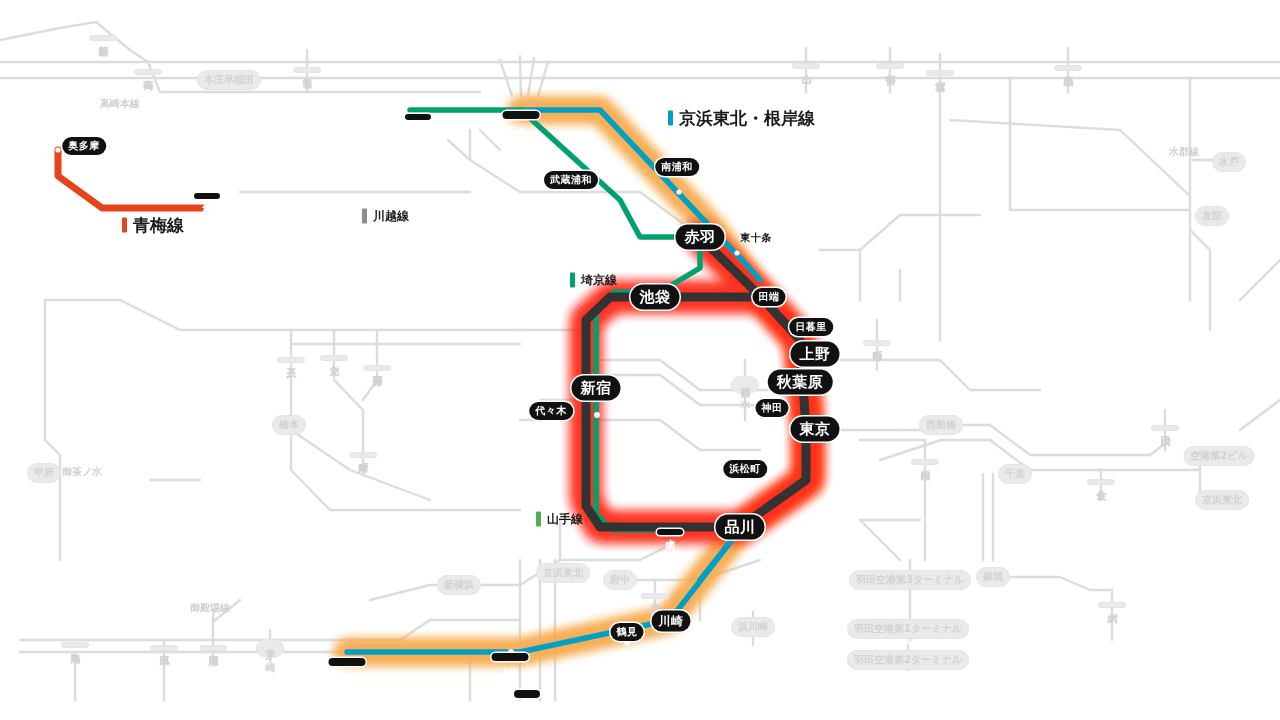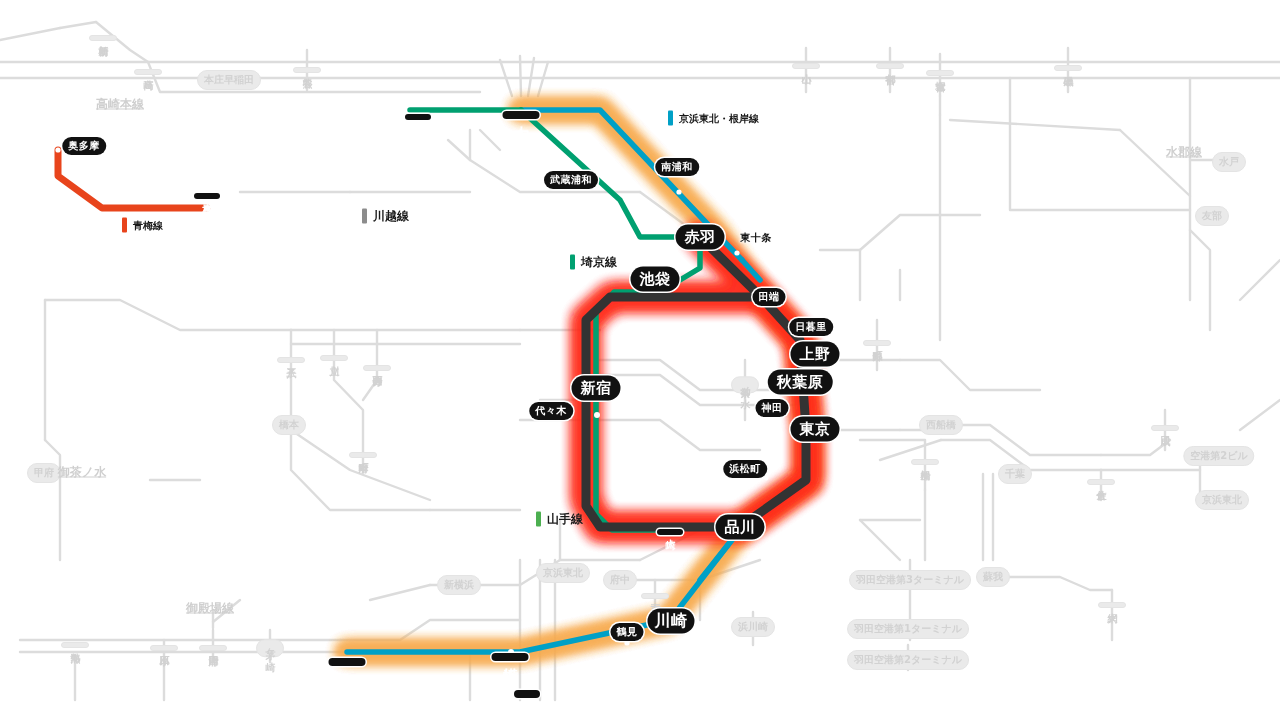--- a/index.html
+++ b/index.html
@@ -9,41 +9,41 @@
   #map-root{position:relative;width:1280px;height:720px;background:#fff;}
   svg#net{position:absolute;left:0;top:0;width:1280px;height:720px;}
 
   
   .stn{position:absolute;transform:translate(-50%,-50%);
        background:#111111;color:#ffffff;border-radius:999px;
        display:flex;align-items:center;justify-content:center;
        white-space:nowrap;letter-spacing:.5px;font-weight:700;
        box-shadow:0 0 0 1.5px #ffffff;}
   .stn.major{font-size:15px;padding:3px 9px;}
-  .stn.mid{font-size:16px;padding:2px 7px;}
+  .stn.mid{font-size:12px;padding:2px 7px;}
   .stn.small{font-size:10px;padding:2px 6px;font-weight:700;}
   .stn.vert{writing-mode:vertical-rl;text-orientation:upright;
             letter-spacing:1px;}
   .stn.plain{background:none;box-shadow:none;color:#111;
              text-shadow:0 0 3px #fff,0 0 3px #fff,0 0 3px #fff,0 0 2px #fff;}
 
   
   .ghost{position:absolute;transform:translate(-50%,-50%);
          background:#eaeaea;color:#d2d2d2;border-radius:999px;
          padding:2px 6px;font-size:10px;white-space:nowrap;
          font-weight:700;border:1px solid #e4e4e4;}
   .ghost.vert{writing-mode:vertical-rl;text-orientation:upright;}
-  .ghost.bare{background:none;border:none;color:#cfcfcf;font-size:12px;text-decoration:underline;}
+  .ghost.bare{background:none;border:none;color:#cfcfcf;font-size:10px;}
 
   
   .legend{position:absolute;display:flex;align-items:center;gap:6px;
           white-space:nowrap;font-size:13px;font-weight:700;color:#1a1a1a;
           transform:translate(0,-50%);}
   .legend .sw{display:inline-block;width:5px;height:15px;border-radius:1px;}
-  .legend .lbl{font-size:10px;}
+  .legend .lbl{font-size:17px;}
   .legend.small .lbl{font-size:12px;}
 </style>
 </head>
 <body>
 
 <div id="map-root">
 
   <svg id="net" viewBox="0 0 1280 720">
     <defs>
       <filter id="glowRed" x="-60%" y="-60%" width="220%" height="220%">
@@ -268,21 +268,21 @@
     <div class="ghost vert" style="left:1112px;top:605px">大網</div>
     <div class="ghost" style="left:910px;top:580px">羽田空港第3ターミナル</div>
     <div class="ghost" style="left:908px;top:629px">羽田空港第1ターミナル</div>
     <div class="ghost" style="left:908px;top:660px">羽田空港第2ターミナル</div>
   </div>
 
   <div>
 
     <div class="stn major vert" style="left:521px;top:115px">大宮</div>
     <div class="stn major" style="left:700px;top:237px">赤羽</div>
-    <div class="stn major" style="left:655px;top:279px">池袋</div>
+    <div class="stn major" style="left:655px;top:297px">池袋</div>
     <div class="stn major" style="left:815px;top:354px">上野</div>
     <div class="stn major" style="left:596px;top:388px">新宿</div>
     <div class="stn major" style="left:800px;top:382px">秋葉原</div>
     <div class="stn major" style="left:815px;top:429px">東京</div>
     <div class="stn major" style="left:740px;top:527px">品川</div>
     <div class="stn major vert" style="left:510px;top:657px">横浜</div>
     <div class="stn major vert" style="left:347px;top:662px">大船</div>
     <div class="stn mid" style="left:671px;top:621px">川崎</div>
 
     <div class="stn small" style="left:571px;top:180px">武蔵浦和</div>
@@ -307,21 +307,21 @@
       <span class="lbl">青梅線</span>
     </div>
     <div class="legend small" style="left:362px;top:216px">
       <span class="sw" style="background:#8c8c8c"></span>
       <span class="lbl">川越線</span>
     </div>
     <div class="legend" style="left:668px;top:118px">
       <span class="sw" style="background:#00a0c6"></span>
       <span class="lbl">京浜東北・根岸線</span>
     </div>
-    <div class="legend small" style="left:570px;top:262px">
+    <div class="legend small" style="left:570px;top:280px">
       <span class="sw" style="background:#00a070"></span>
       <span class="lbl">埼京線</span>
     </div>
     <div class="legend small" style="left:536px;top:519px">
       <span class="sw" style="background:#4caf50"></span>
       <span class="lbl">山手線</span>
     </div>
   </div>
 
 </div>

